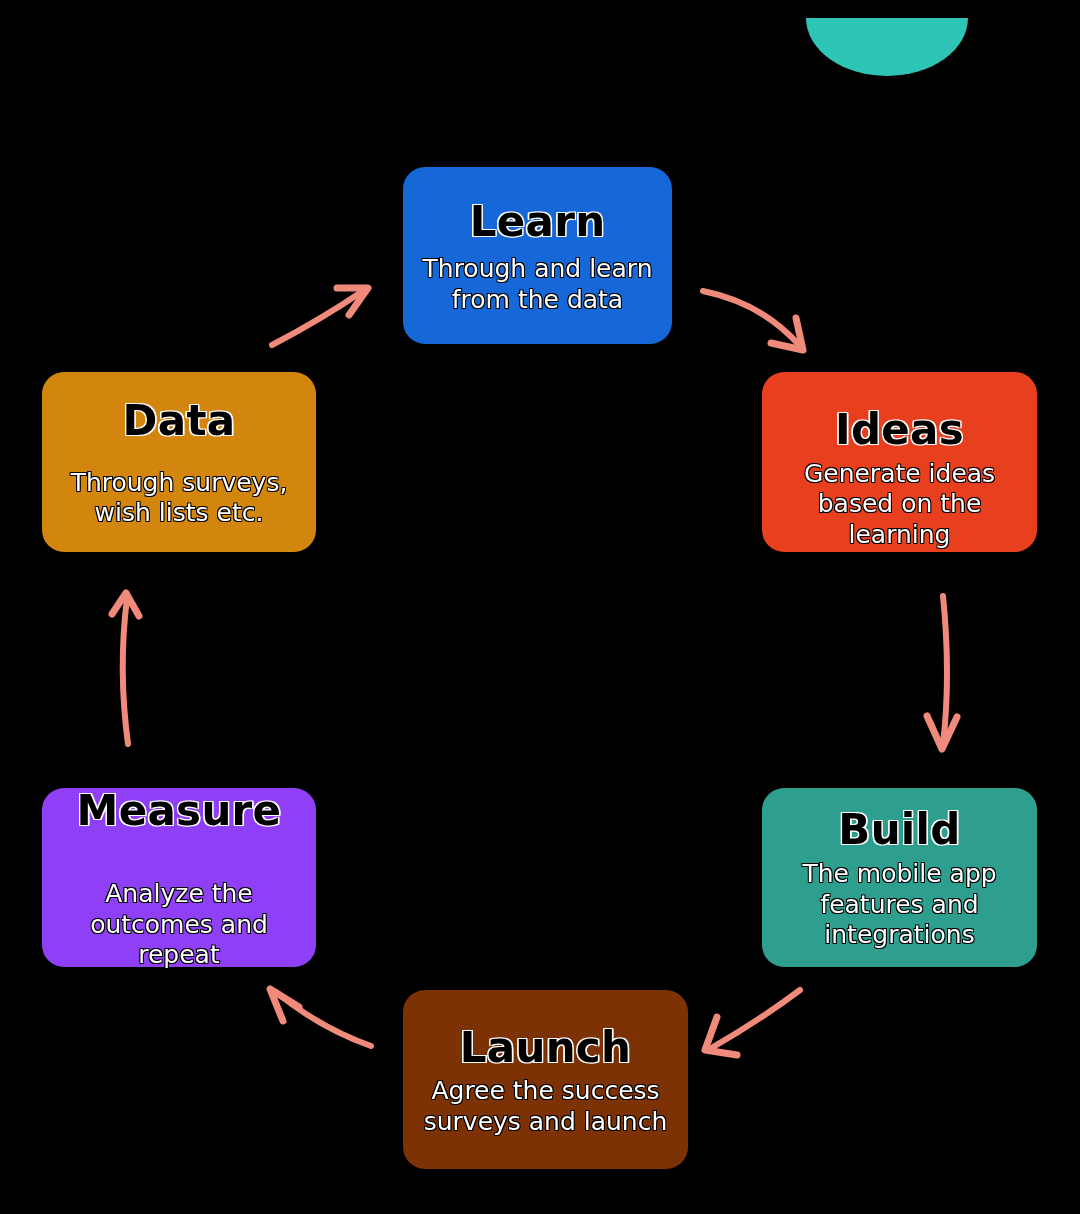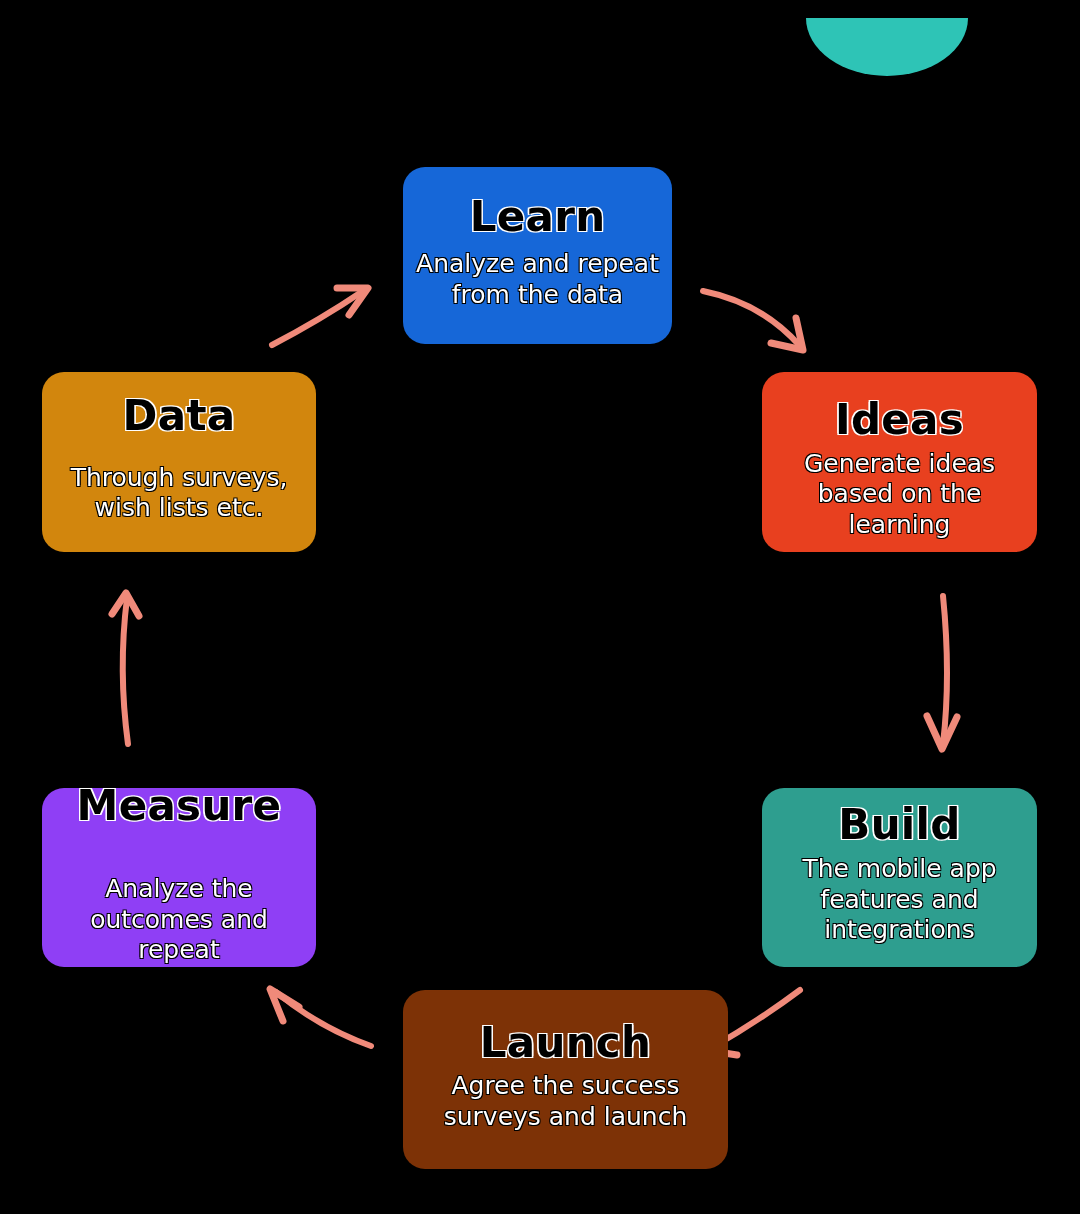--- a/index.html
+++ b/index.html
@@ -44,21 +44,21 @@
   .node {
     position: absolute;
     z-index: 3;
     box-sizing: border-box;
     border-radius: 22px;
     display: flex;
     flex-direction: column;
     align-items: center;
     justify-content: center;
     text-align: center;
-    padding: 6px 10px 12px 10px;
+    padding: 6px 10px 2px 10px;
   }
 
   .node-title {
     font-size: 42px;
     font-weight: 700;
     line-height: 1.06;
     color: #000000;
     letter-spacing: 0.3px;
     margin: 0 0 6px 0;
     text-shadow:
@@ -78,21 +78,21 @@
       -1px -1px 0 #000000,
        1px -1px 0 #000000,
       -1px  1px 0 #000000,
        1px  1px 0 #000000;
   }
 
   
   #node-learn   { left: 403px; top: 167px;  width: 269px; height: 177px; }
   #node-ideas   { left: 762px; top: 372px;  width: 275px; height: 180px; justify-content: flex-end; }
   #node-build   { left: 762px; top: 788px;  width: 275px; height: 179px; }
-  #node-launch  { left: 403px; top: 990px;  width: 325px; height: 179px; }
+  #node-launch  { left: 403px; top: 990px;  width: 285px; height: 179px; }
   #node-measure { left: 42px;  top: 788px;  width: 274px; height: 179px; }
   #node-data    { left: 42px;  top: 372px;  width: 274px; height: 180px; }
 
   
   #node-learn .node-title { margin-bottom: 10px; }
   #node-data  .node-title { margin-bottom: 24px; }
 </style>
 </head>
 <body>
 
@@ -133,21 +133,21 @@
       <g>
         <path d="M 272,345 Q 320,320 363,291"></path>
         <path d="M 349,315 L 368,288 L 337,288" stroke-width="7"></path>
       </g>
 
     </g>
   </svg>
 
   <div class="node" id="node-learn" style="background: rgb(22, 103, 216);">
     <div class="node-title">Learn</div>
-    <div class="node-desc">Analyze and repeat from the data</div>
+    <div class="node-desc">Through and learn from the data</div>
   </div>
 
   <div class="node" id="node-ideas" style="background: rgb(232, 64, 31);">
     <div class="node-title">Ideas</div>
     <div class="node-desc">Generate ideas based on the learning</div>
   </div>
 
   <div class="node" id="node-build" style="background: rgb(46, 158, 143);">
     <div class="node-title">Build</div>
     <div class="node-desc">The mobile app features and integrations</div>

